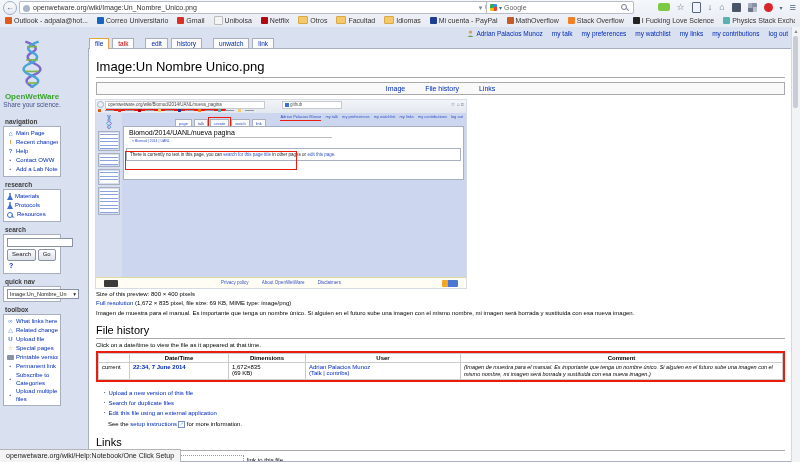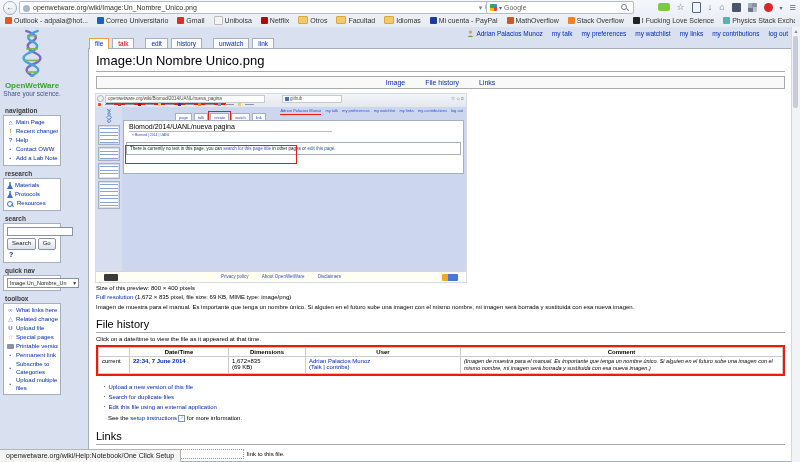--- a/index.html
+++ b/index.html
@@ -33,21 +33,21 @@
   .bmi.folder{background:#f3c96b;border:1px solid #d8a93f;width:8px;height:6px}
   .bmi.plain{border:1px solid #bbb;background:#f4f4f4}
 
   
   .page{position:absolute;top:27px;left:0;right:0;bottom:0;background:#d9e0f0}
   .scrollbar{position:absolute;right:0;top:0;width:8px;bottom:0;background:#f2f3f5;border-left:1px solid #d5d8dd}
   .scroll-up{position:absolute;top:0;left:0;right:0;height:8px;font-size:5px;color:#7a8699;text-align:center;line-height:8px}
   .thumb{position:absolute;top:9px;left:1px;width:5px;height:72px;background:#c7ccd6;border-radius:2px}
 
   
-  .sidebar{position:absolute;left:0;top:0;width:64px;bottom:0}
+  .sidebar{position:absolute;left:0;top:11px;width:64px;bottom:0}
   .logo{height:74px;text-align:center;padding-top:2px}
   .logo-title{font-size:8px;font-weight:bold;color:#39a42c;line-height:9px}
   .logo-tag{font-size:6.5px;color:#44548a;line-height:8px}
   .portlet{margin:4px 3px 0 3px}
   .p-head{font-size:6.5px;font-weight:bold;color:#3c3c3c;margin:0 0 1px 2px}
   .p-body{background:#fff;border:1px solid #a8b0c0;padding:2px 2px 2px 3px;font-size:6px;line-height:9px;color:#002bb8}
   .p-item{display:flex;align-items:center;gap:2px;overflow:hidden;white-space:nowrap}
   .p-item.wrap{white-space:normal;line-height:8px}
   .si{flex:none;font-size:6px;width:7px;text-align:center}
   .si.house{color:#3b6fd4;font-size:7px}
@@ -64,21 +64,21 @@
   .printer-ic{flex:none;width:7px;height:5px;background:#8a93a5;border-radius:1px}
 
   
   .main{position:absolute;left:88px;top:0;right:8px;bottom:0}
   .pbar{position:absolute;top:3px;right:4px;display:flex;gap:9px;align-items:center;font-size:6.5px;color:#002bb8;white-space:nowrap}
   .tabs{position:absolute;top:11px;left:1px;display:flex;gap:3px;font-size:6.5px;align-items:flex-end;height:11px}
   .tab{background:#fbfbfb;border:1px solid #a9b0bc;border-bottom:none;padding:1px 5px;color:#002bb8;line-height:8px}
   .tab.sel{background:#fff;border-color:#e8a33d;position:relative;z-index:2}
   .tab.redlink{color:#ba0000}
   .tab.gap{margin-left:8px}
-  .content{position:absolute;top:21px;left:0;right:0;bottom:0;background:#fff;border:1px solid #a8b0c0;border-right:none;padding:3px 7px 0 7px;overflow:hidden}
+  .content{position:absolute;top:21px;left:0;right:0;bottom:0;background:#fff;border:1px solid #a8b0c0;border-right:none;padding:9px 7px 0 7px;overflow:hidden}
   .pg-title{font-size:13px;color:#000;border-bottom:1px solid #aaa;padding-bottom:3px;margin:1px 0 0 0;font-weight:normal}
   .filetoc{margin-top:4px;border:1px solid #aaa;background:#f9f9f9;height:11px;line-height:11px;text-align:center;font-size:7px}
   .filetoc a{color:#002bb8;margin:0 9px}
   a{text-decoration:none;cursor:pointer}
   .blue{color:#002bb8}
   .meta{font-size:6px;margin-top:3px;white-space:nowrap}
   .desc{font-size:6px;margin-top:4px;white-space:nowrap;overflow:hidden}
   h2.sec{font-size:11px;font-weight:normal;border-bottom:1px solid #aaa;margin:8px 0 3px 0;padding-bottom:2px}
   .hint{font-size:6px;margin:2px 0 3px 0}
   .red-wrap{border:2px solid #ea1c0d;margin-top:2px}

